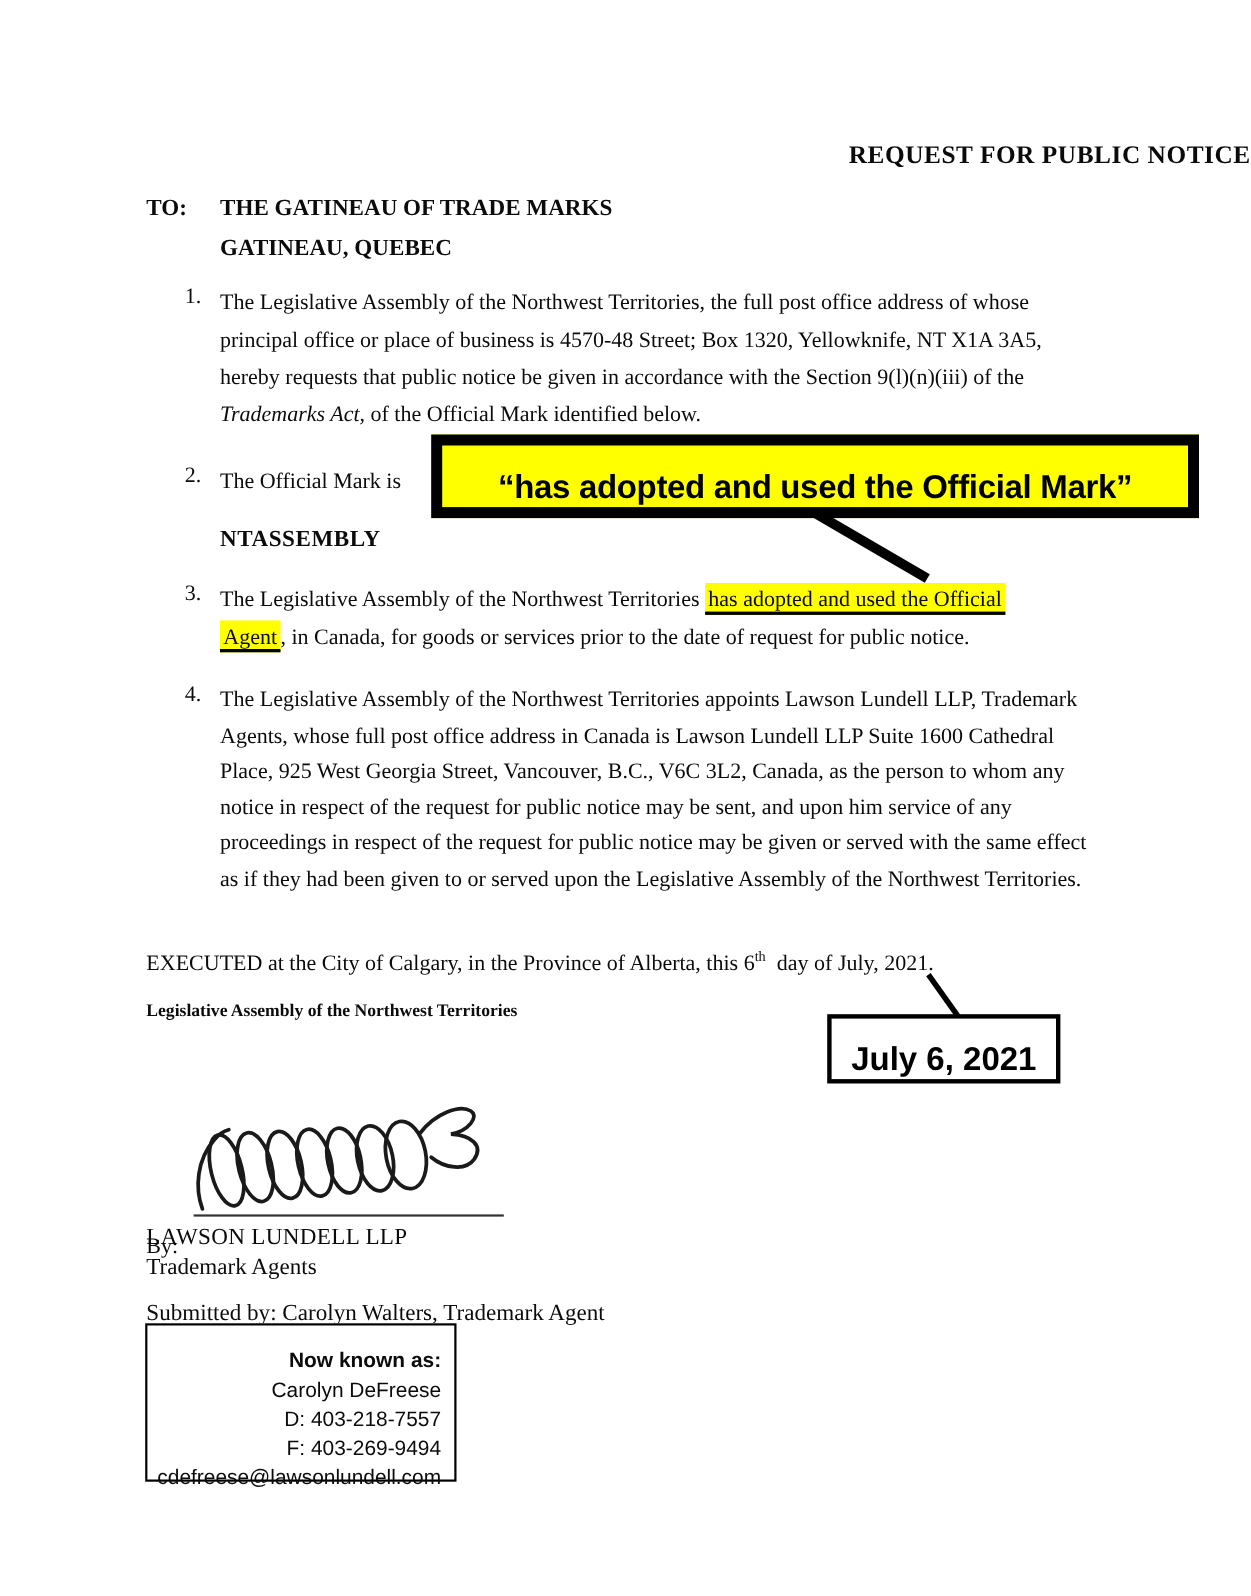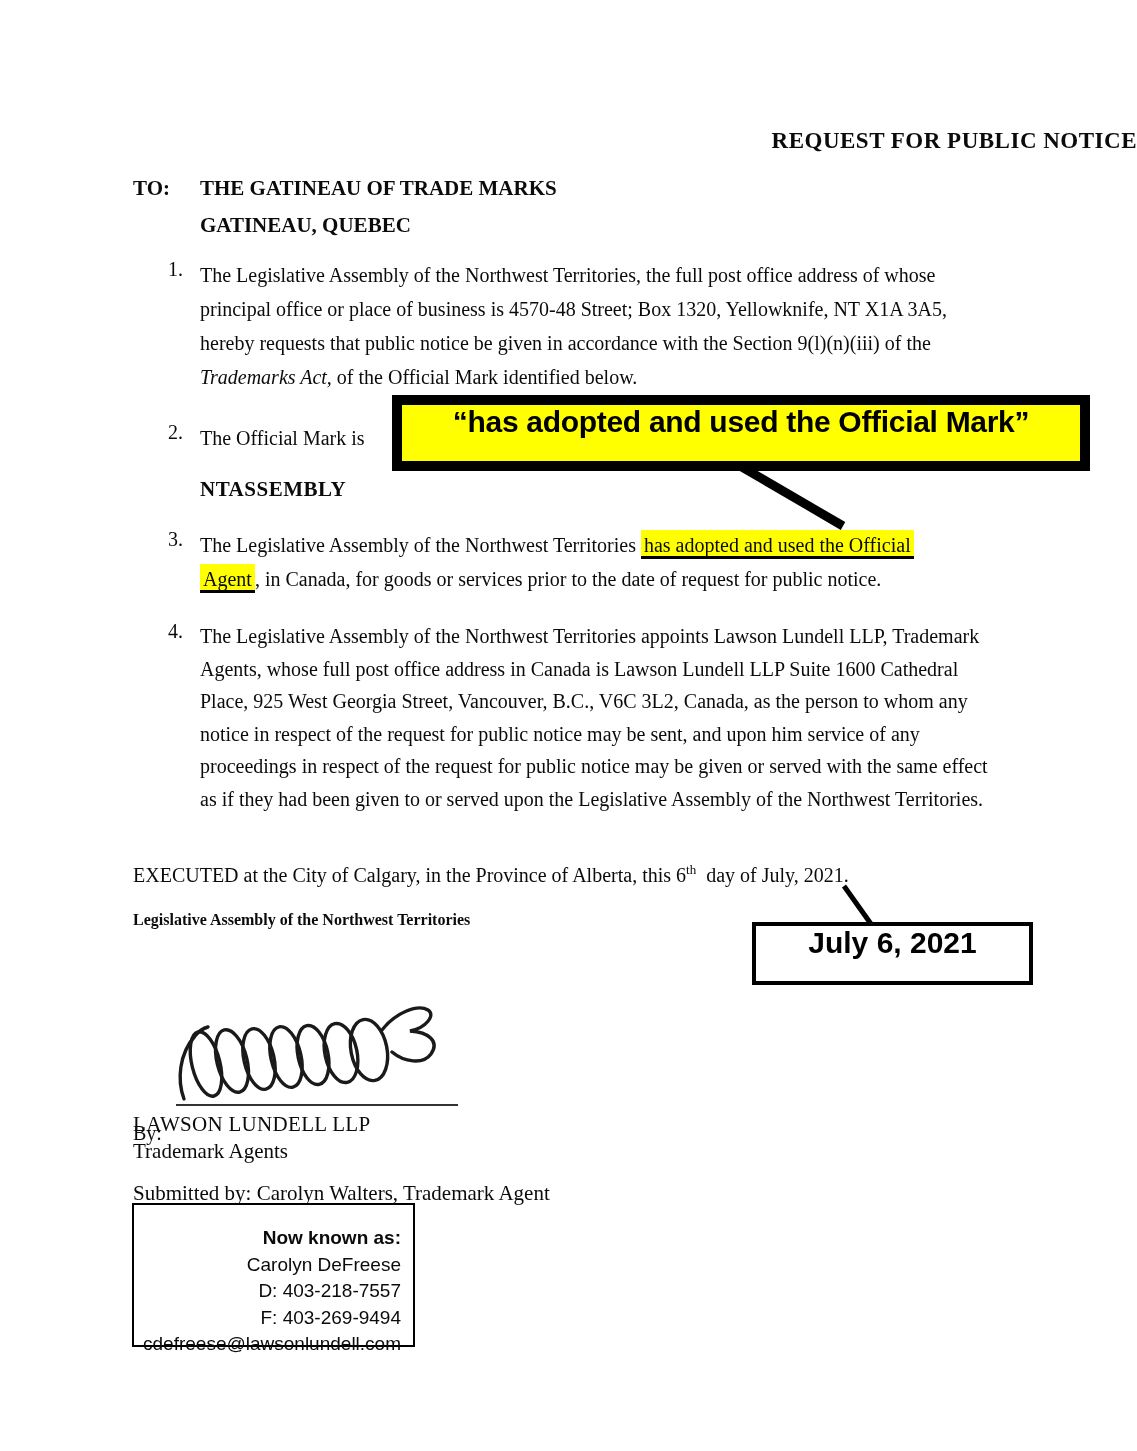--- a/index.html
+++ b/index.html
@@ -28,30 +28,30 @@
     border-bottom:3px solid #000;
     padding:4px 3px 0 3px;
   }
   .executed{left:133px;top:862px;font-size:20px;}
   .executed sup{font-size:13px;margin-right:5px;}
   .signatory{left:133px;top:911px;font-weight:bold;font-size:16px;}
   .callout-mark{
     left:392px;top:395px;width:698px;height:76px;
     box-sizing:border-box;
     background:#ffff00;border:10px solid #000000;
-    display:flex;align-items:flex-start;justify-content:center;
+    display:flex;align-items:flex-end;justify-content:center;
     font-family:"Liberation Sans", sans-serif;
     font-weight:bold;font-size:30px;letter-spacing:-0.3px;color:#000;
     white-space:nowrap;
   }
   .callout-date{
-    left:752px;top:922px;width:281px;height:63px;
+    left:752px;top:922px;width:212px;height:63px;
     box-sizing:border-box;
     background:#ffffff;border:4px solid #000000;
-    display:flex;align-items:flex-start;justify-content:center;
+    display:flex;align-items:flex-end;justify-content:center;
     font-family:"Liberation Sans", sans-serif;
     font-weight:bold;font-size:30px;color:#000;
     white-space:nowrap;
   }
   .leader-svg{left:0;top:0;width:1137px;height:1451px;pointer-events:none;}
   .sig-svg{left:168px;top:998px;width:292px;height:108px;}
   .by-line{left:133px;top:1122px;font-size:20px;}
   .by-rule{
     left:176px;top:1104px;width:282px;height:0;
     border-bottom:2px solid #333;

